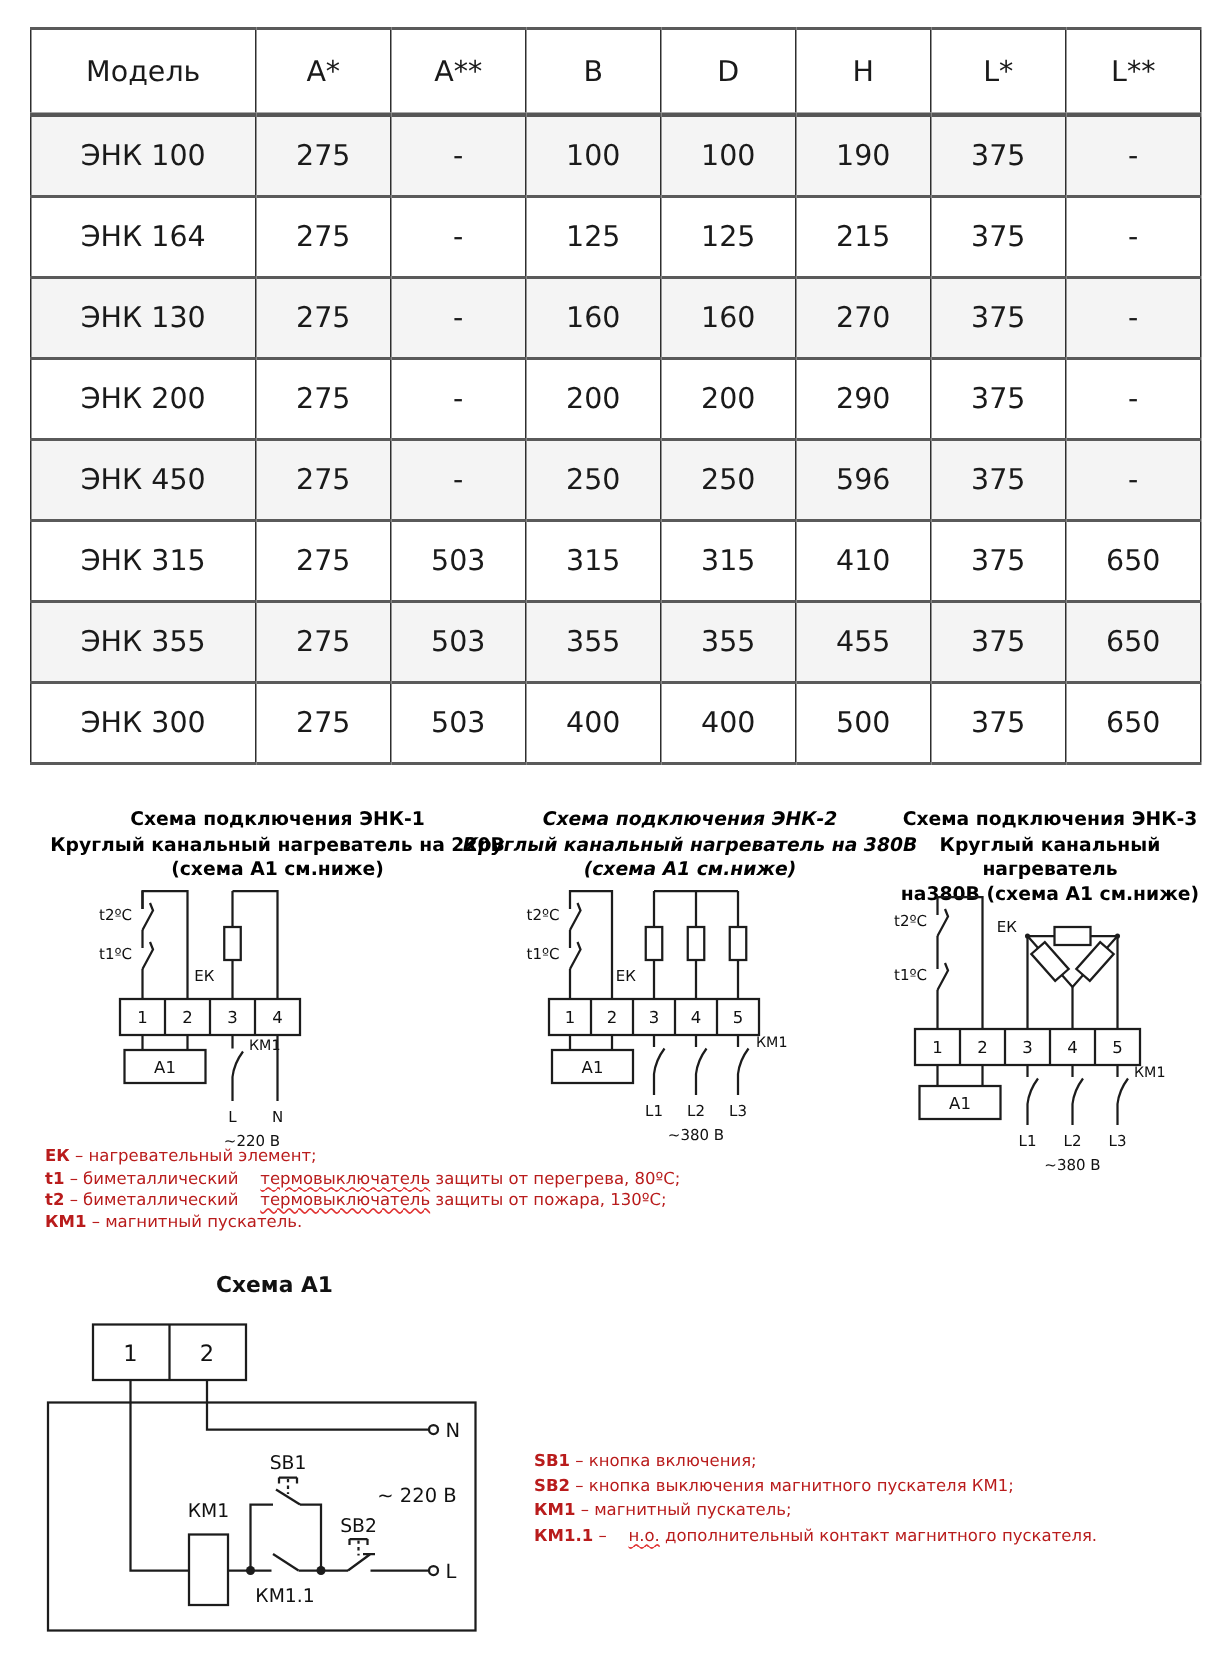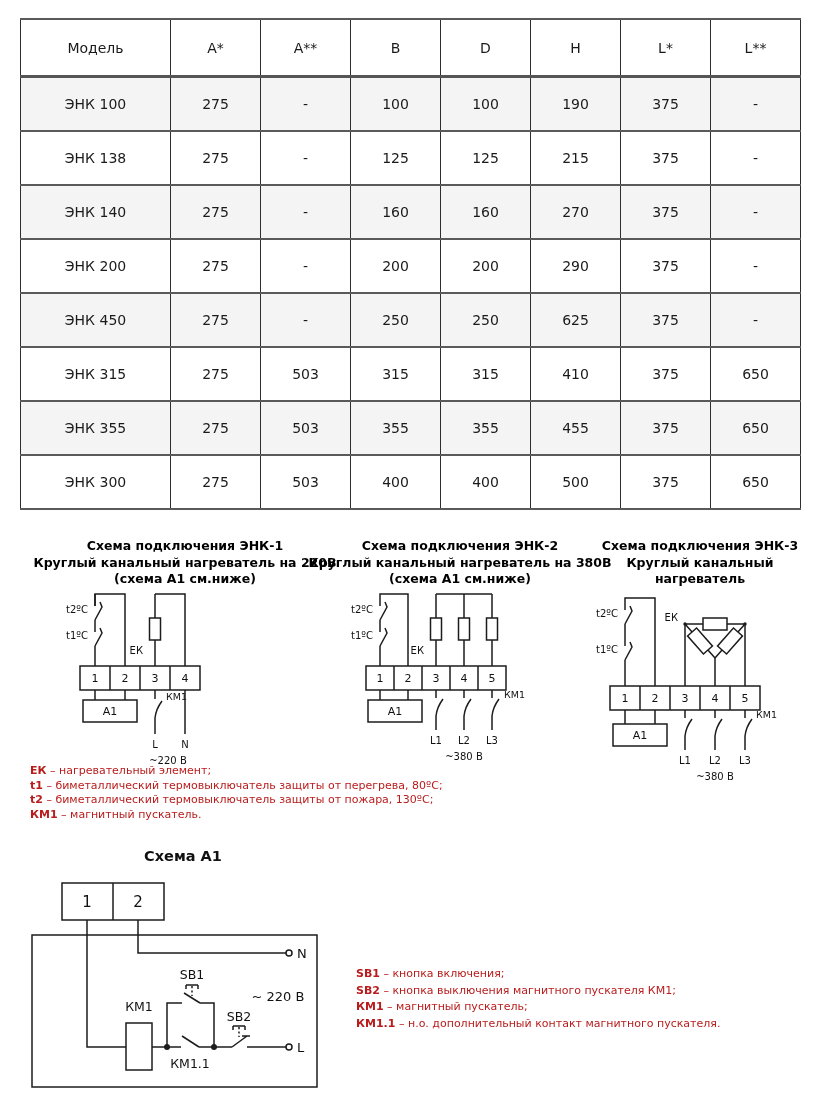--- a/index.html
+++ b/index.html
@@ -1,33 +1,33 @@
 <!DOCTYPE html>
 <html><head>
 <meta charset="utf-8">
 <style>
   html,body{margin:0;padding:0;background:#fff;}
   .page{position:relative;width:820px;height:1105px;background:#fff;color:#111;
         font-family:"DejaVu Sans","Liberation Sans",sans-serif;overflow:hidden;}
 
   
   table.dims{position:absolute;left:20px;top:18px;width:780px;border-collapse:collapse;
-             table-layout:fixed;font-size:14px;color:#1a1a1a;}
+             table-layout:fixed;font-size:19px;color:#1a1a1a;}
   table.dims th,table.dims td{border-left:1px solid #2e2e2e;border-right:1px solid #2e2e2e;
              border-top:2px solid #5a5a5a;border-bottom:2px solid #5a5a5a;
              text-align:center;vertical-align:middle;font-weight:normal;padding:0;}
   table.dims th{height:55px;border-bottom:3px solid #555;}
   table.dims td{height:52px;}
   table.dims tbody tr:nth-child(odd) td{background:#f4f4f4;}
 
   
   .diagram-title{position:absolute;text-align:center;font-weight:bold;font-size:12.5px;
                  line-height:1.32;color:#000;}
   #title-enk1{left:15px;top:538px;width:340px;}
-  #title-enk2{left:300px;top:538px;width:320px;}
+  #title-enk2{left:300px;top:538px;width:320px;font-style:italic;}
   #title-enk3{left:590px;top:538px;width:220px;}
 
   
   svg.schematic{position:absolute;}
   #svg-enk1{left:30px;top:588px;}
   #svg-enk2{left:330px;top:588px;}
   #svg-enk3{left:590px;top:588px;}
   #svg-a1{left:20px;top:845px;}
   svg.schematic line,svg.schematic path,svg.schematic polyline{stroke:#1c1c1c;stroke-width:1.5;fill:none;}
   svg.schematic rect{stroke:#1c1c1c;stroke-width:1.5;fill:#fff;}
@@ -38,22 +38,22 @@
   .dot{fill:#1c1c1c;stroke:none;}
   .term-circle{fill:#fff;stroke:#1c1c1c;stroke-width:1.5;}
   .dash{stroke-dasharray:2.2,2.2;stroke-width:1.3;}
   .thin{stroke-width:1.3;}
 
   
   .legend{position:absolute;font-size:11px;color:#b91c1c;}
   #legend-components{left:30px;top:764px;line-height:14.5px;}
   #legend-schema{left:356px;top:966px;line-height:16.5px;}
   .legend .term{font-weight:bold;}
-  .wavy{text-decoration-style:wavy;text-decoration-color:#e03131;
-        text-decoration-thickness:1px;text-underline-offset:2px;}
+  .wavy{text-decoration:underline;text-decoration-style:wavy;text-decoration-color:#e03131;
+        text-decoration-thickness:1px;text-underline-offset:2px;margin-left:11px;}
 </style>
 </head>
 <body>
 
 <div class="page">
 
   <table class="dims">
     <colgroup>
       <col style="width:150px">
         <col style="width:90px">
@@ -81,31 +81,31 @@
         <td>ЭНК 100</td>
         <td>275</td>
         <td>-</td>
         <td>100</td>
         <td>100</td>
         <td>190</td>
         <td>375</td>
         <td>-</td>
       </tr>
       <tr>
-        <td>ЭНК 138</td>
+        <td>ЭНК 164</td>
         <td>275</td>
         <td>-</td>
         <td>125</td>
         <td>125</td>
         <td>215</td>
         <td>375</td>
         <td>-</td>
       </tr>
       <tr>
-        <td>ЭНК 140</td>
+        <td>ЭНК 130</td>
         <td>275</td>
         <td>-</td>
         <td>160</td>
         <td>160</td>
         <td>270</td>
         <td>375</td>
         <td>-</td>
       </tr>
       <tr>
         <td>ЭНК 200</td>
@@ -116,21 +116,21 @@
         <td>290</td>
         <td>375</td>
         <td>-</td>
       </tr>
       <tr>
         <td>ЭНК 450</td>
         <td>275</td>
         <td>-</td>
         <td>250</td>
         <td>250</td>
-        <td>625</td>
+        <td>596</td>
         <td>375</td>
         <td>-</td>
       </tr>
       <tr>
         <td>ЭНК 315</td>
         <td>275</td>
         <td>503</td>
         <td>315</td>
         <td>315</td>
         <td>410</td>
@@ -166,20 +166,21 @@
     <div>(схема А1 см.ниже)</div>
   </div>
   <div class="diagram-title" id="title-enk2">
     <div>Схема подключения ЭНК-2</div>
     <div>Круглый канальный нагреватель на 380В</div>
     <div>(схема А1 см.ниже)</div>
   </div>
   <div class="diagram-title" id="title-enk3">
     <div>Схема подключения ЭНК-3</div>
     <div>Круглый канальный нагреватель</div>
+    <div>на380В (схема А1 см.ниже)</div>
   </div>
 
   <svg class="schematic" id="svg-enk1" width="230" height="185" viewBox="0 0 230 185">
 
     <path d="M65,18 V6 H95 V78"></path>
     <path d="M65,18 V6"></path>
     <path d="M65,32 L72,19 L70,14"></path>
     <path d="M65,32 V44"></path>
     <path d="M65,58 L72,45 L70,40"></path>
     <path d="M65,58 V78"></path>

